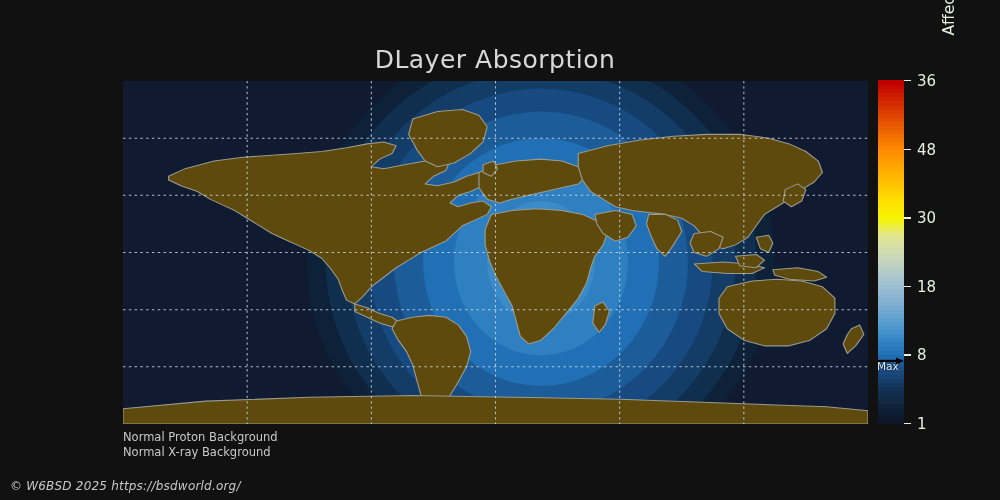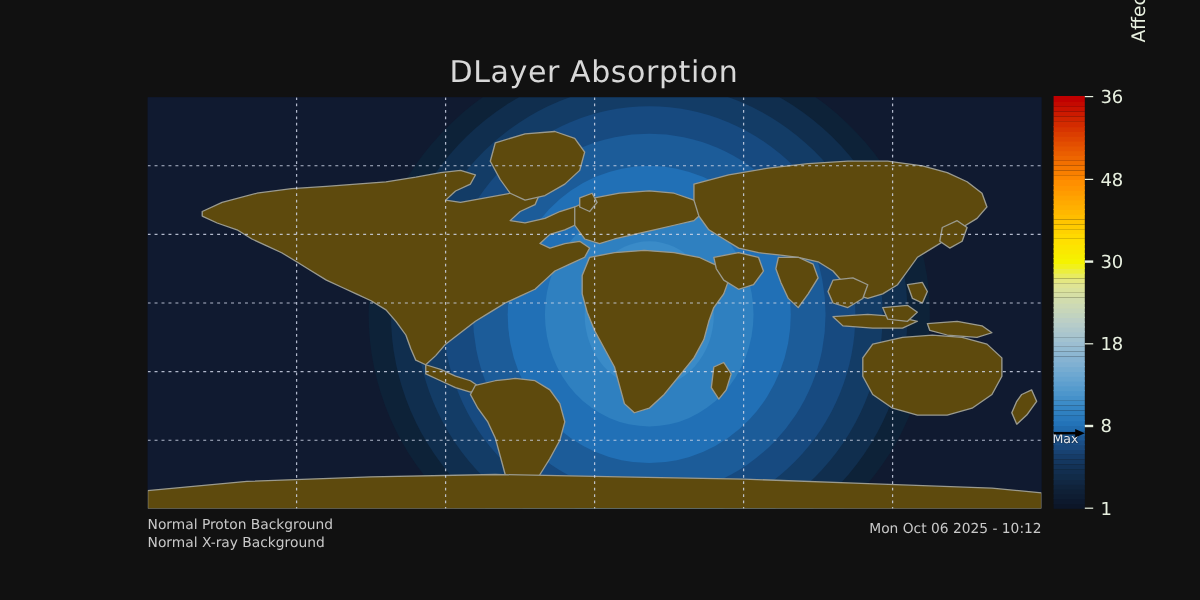--- a/index.html
+++ b/index.html
@@ -293,21 +293,21 @@
           <line x1="0" y1="90" x2="360" y2="90"></line>
           <line x1="0" y1="120" x2="360" y2="120"></line>
           <line x1="0" y1="150" x2="360" y2="150"></line>
         </g>
       </svg>
     </div>
   </div>
 
   <div class="note note-2">Normal X-ray Background</div>
   <div class="note note-1">Normal Proton Background</div>
-  <div class="timestamp">Mon Oct 06 2025 - 10:12</div>
+  <div class="credit">© W6BSD 2025 https://bsdworld.org/</div>
 
   <div class="cbar-wrap">
     <div class="cbar" id="cbar-segments">
         <div class="cbar-seg" style="bottom: 0px; height: 4.68333px; background: rgb(12, 22, 40);"></div>
         <div class="cbar-seg" style="bottom: 4.08333px; height: 4.68333px; background: rgb(13, 25, 45);"></div>
         <div class="cbar-seg" style="bottom: 8.16667px; height: 4.68333px; background: rgb(14, 29, 50);"></div>
         <div class="cbar-seg" style="bottom: 12.25px; height: 4.68333px; background: rgb(15, 32, 54);"></div>
         <div class="cbar-seg" style="bottom: 16.3333px; height: 4.68333px; background: rgb(16, 35, 59);"></div>
         <div class="cbar-seg" style="bottom: 20.4167px; height: 4.68333px; background: rgb(17, 39, 66);"></div>
         <div class="cbar-seg" style="bottom: 24.5px; height: 4.68333px; background: rgb(17, 43, 72);"></div>

